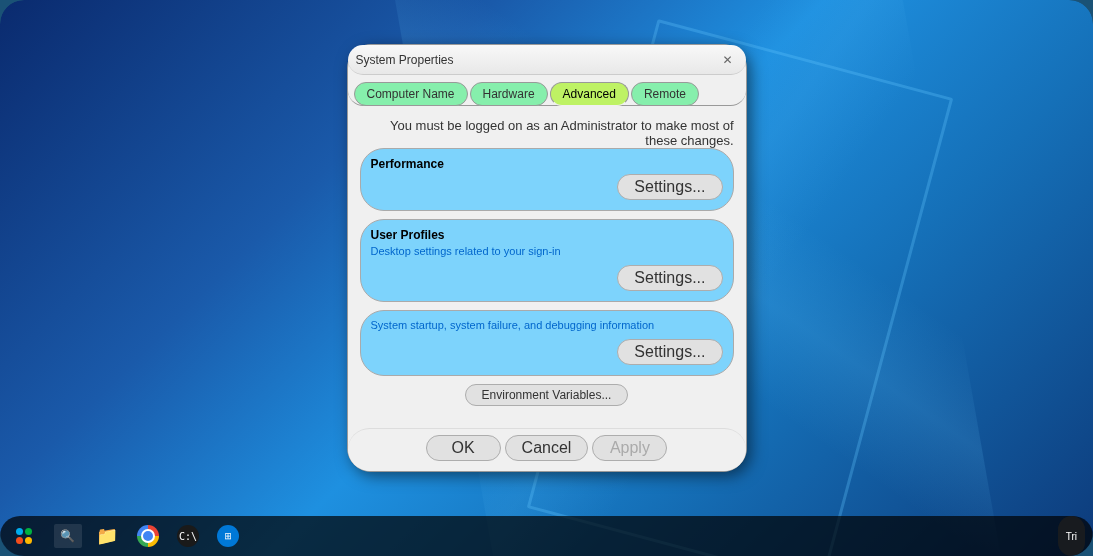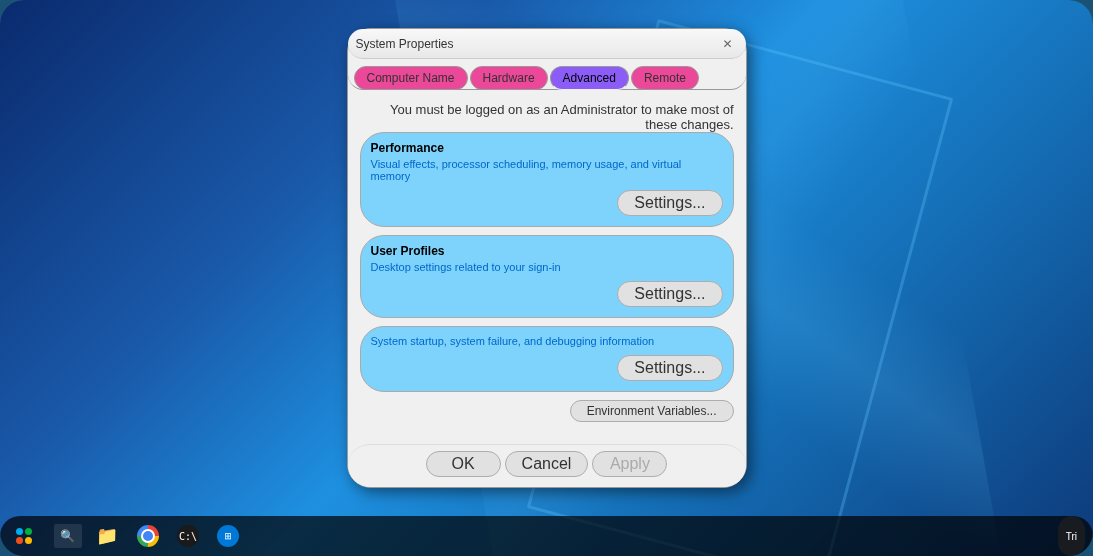--- a/index.html
+++ b/index.html
@@ -158,29 +158,29 @@
       background: #f0f0f0;
       padding: 6px 6px 0 6px;
       border-bottom: 1px solid #999;
     }
 
     .tab {
       padding: 4px 12px;
       font-size: 12px;
       cursor: pointer;
       border: 1px solid #999;
-      background: #ec4899;
+      background: #86efac;
       margin-right: 2px;
       position: relative;
       top: 1px;
       color: #333;
     }
 
     .tab.active {
-      background: #8b5cf6;
+      background: #bef264;
       border-bottom: 1px solid #f0f0f0;
       color: #000;
       font-weight: normal;
       text-align: center;
     }
 
     
     .dialog-content {
       padding: 12px;
       background: #f0f0f0;
@@ -222,21 +222,21 @@
       font-size: 16px;
       background: #e1e1e1;
       border: 1px solid #adadad;
       cursor: pointer;
       color: #333;
       min-width: 75px;
     }
 
     .env-vars-row {
       display: flex;
-      justify-content: flex-end;
+      justify-content: center;
       margin-bottom: 10px;
     }
 
     .env-vars-btn {
       padding: 3px 16px;
       font-size: 12px;
       background: #e1e1e1;
       border: 1px solid #adadad;
       cursor: pointer;
       color: #333;
@@ -314,21 +314,20 @@
       <div class="tab active">Advanced</div>
       <div class="tab">Remote</div>
     </div>
 
     <div class="dialog-content">
 
       <div class="admin-notice">You must be logged on as an Administrator to make most of these changes.</div>
 
       <div class="section-box">
         <div class="section-title">Performance</div>
-        <div class="section-desc">Visual effects, processor scheduling, memory usage, and virtual memory</div>
         <div class="section-btn-row">
           <button class="win-button">Settings...</button>
         </div>
       </div>
 
       <div class="section-box">
         <div class="section-title">User Profiles</div>
         <div class="section-desc">Desktop settings related to your sign-in</div>
         <div class="section-btn-row">
           <button class="win-button">Settings...</button>

